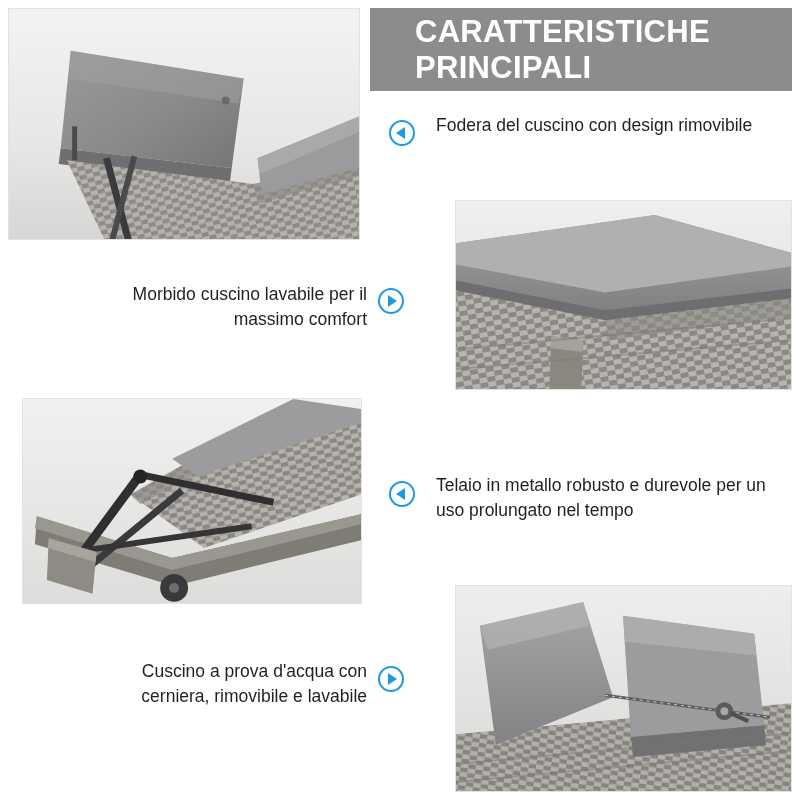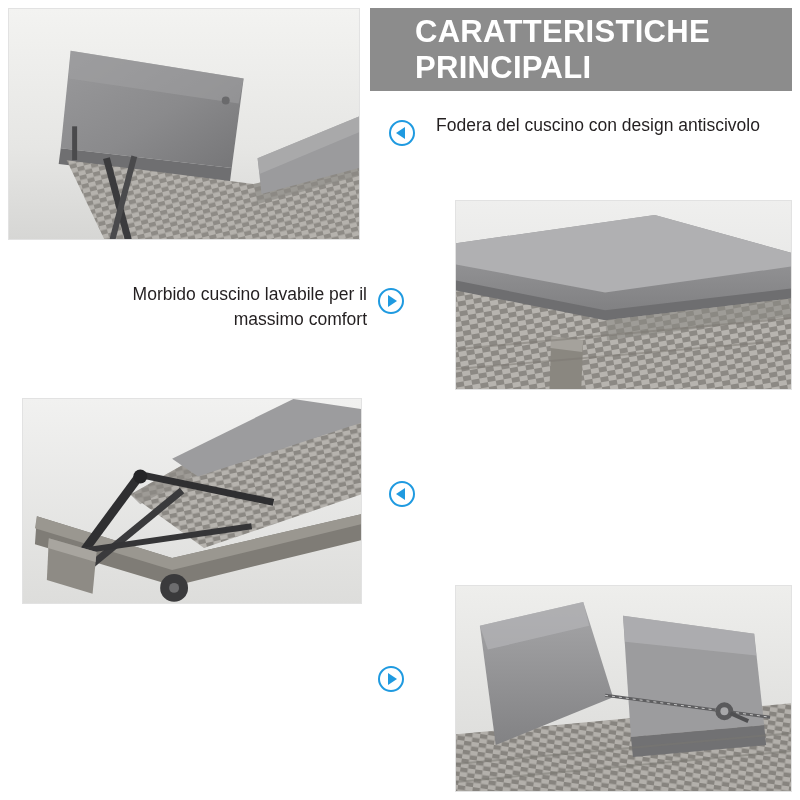--- a/index.html
+++ b/index.html
@@ -146,21 +146,21 @@
       <path d="M250 150 L352 108 L352 160 L254 186 Z" fill="#9b9b9d"></path>
       <path d="M250 150 L352 108 L352 124 L252 166 Z" fill="#acacae" opacity="0.8"></path>
 
       <path d="M98 150 L120 232" stroke="#3b3b3d" stroke-width="7" fill="none"></path>
       <path d="M126 148 L104 232" stroke="#4a4a4c" stroke-width="6" fill="none"></path>
       <path d="M66 118 L66 152" stroke="#4a4a4c" stroke-width="5" fill="none"></path>
     </svg>
   </div>
 
   <div class="arrow left" id="arrow-1"></div>
-  <div class="caption" id="cap-1">Fodera del cuscino con design antiscivolo</div>
+  <div class="caption" id="cap-1">Fodera del cuscino con design rimovibile</div>
 
   <div class="photo" id="photo-cushion-corner">
     <svg class="fill" viewBox="0 0 337 190" preserveAspectRatio="xMidYMid slice">
       <defs>
         <linearGradient id="bg2" x1="0" y1="0" x2="0" y2="1">
           <stop offset="0%" stop-color="#efefee"></stop>
           <stop offset="100%" stop-color="#dcdcda"></stop>
         </linearGradient>
         <linearGradient id="cush2" x1="0" y1="0" x2="0" y2="1">
           <stop offset="0%" stop-color="#a2a2a4"></stop>
@@ -228,20 +228,21 @@
 
       <path d="M26 140 L74 154 L70 196 L24 182 Z" fill="#8e8b85"></path>
       <path d="M26 140 L74 154 L73 164 L25 150 Z" fill="#a8a59f"></path>
 
       <circle cx="152" cy="190" r="14" fill="#3a3a3c"></circle>
       <circle cx="152" cy="190" r="5" fill="#6d6d6f"></circle>
     </svg>
   </div>
 
   <div class="arrow left" id="arrow-3"></div>
+  <div class="caption" id="cap-3">Telaio in metallo robusto e durevole per un uso prolungato nel tempo</div>
 
   <div class="photo" id="photo-zipper-cushion">
     <svg class="fill" viewBox="0 0 337 207" preserveAspectRatio="xMidYMid slice">
       <defs>
         <linearGradient id="bg4" x1="0" y1="0" x2="0" y2="1">
           <stop offset="0%" stop-color="#eeeeec"></stop>
           <stop offset="100%" stop-color="#d9d9d7"></stop>
         </linearGradient>
         <linearGradient id="cush4" x1="0" y1="0" x2="0" y2="1">
           <stop offset="0%" stop-color="#a6a6a8"></stop>
@@ -271,15 +272,16 @@
 
       <circle cx="270" cy="126" r="9" fill="#5a5a5c"></circle>
       <circle cx="270" cy="126" r="4" fill="#a8a8aa"></circle>
       <path d="M276 128 L294 136" stroke="#4f4f51" stroke-width="4" fill="none"></path>
 
       <path d="M-10 180 L337 148" stroke="#7a7772" stroke-width="2" opacity="0.5" fill="none"></path>
       <path d="M-10 198 L337 166" stroke="#7a7772" stroke-width="2" opacity="0.5" fill="none"></path>
     </svg>
   </div>
 
+  <div class="caption right-align" id="cap-4">Cuscino a prova d'acqua con cerniera, rimovibile e lavabile</div>
   <div class="arrow right" id="arrow-4"></div>
 
 </div>
 
 </body></html>

